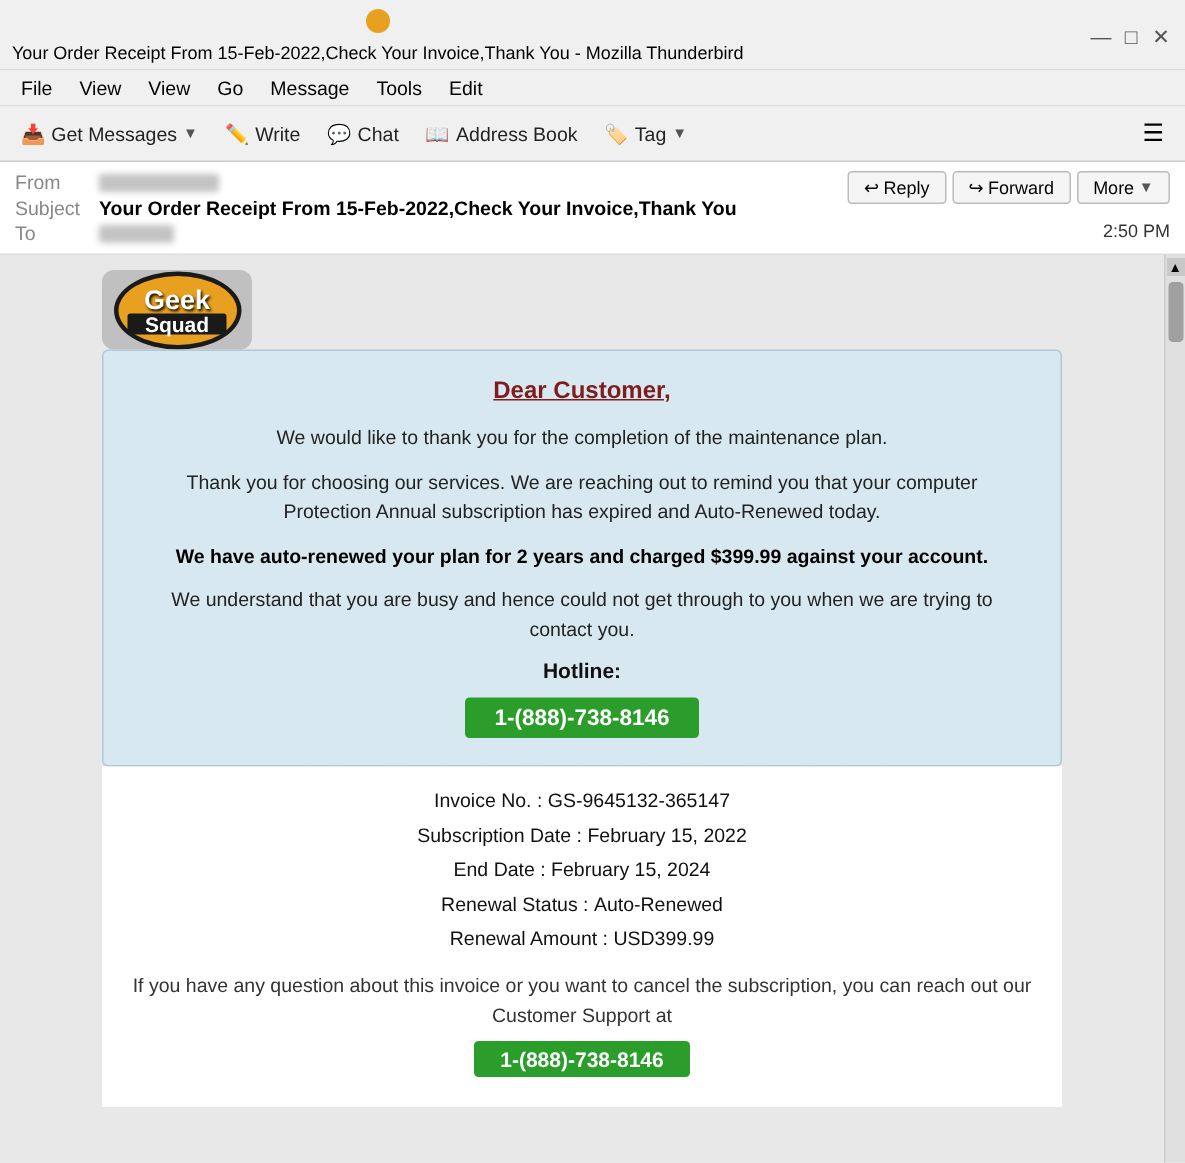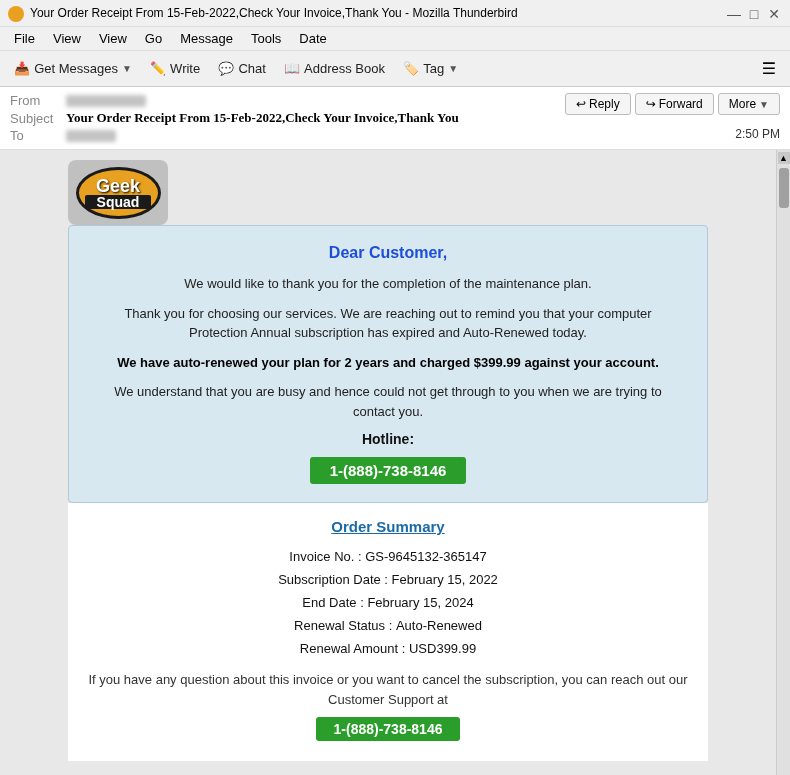--- a/index.html
+++ b/index.html
@@ -17,21 +17,23 @@
       background: #f0f0f0;
       display: flex;
       align-items: center;
       justify-content: space-between;
       padding: 6px 8px 4px;
       font-size: 12px;
       border-bottom: 1px solid #ddd;
     }
     .title-bar-left {
       display: flex;
+      align-items: center;
       gap: 6px;
+      flex-direction: column;
     }
     .title-bar-icon {
       width: 16px;
       height: 16px;
       background: #e8a020;
       border-radius: 50%;
       display: inline-block;
     }
     .title-bar-controls {
       display: flex;
@@ -118,21 +120,20 @@
       gap: 6px;
       font-size: 13px;
     }
     .email-meta-label {
       color: #888;
       min-width: 50px;
     }
     .email-subject {
       font-weight: bold;
       font-size: 13px;
-      font-family: Liberation Serif, serif;
     }
     .email-actions {
       position: absolute;
       right: 10px;
       top: 6px;
       display: flex;
       gap: 4px;
     }
     .action-btn {
       padding: 3px 10px;
@@ -232,21 +233,21 @@
       margin: 0 auto;
     }
 
     
     .logo-container {
       text-align: center;
       margin-bottom: 0;
     }
     .logo-outer {
       width: 100px;
-      height: 65px;
+      height: 53px;
       background: #c0c0c0;
       border-radius: 8px;
       display: flex;
       align-items: center;
       justify-content: center;
       position: relative;
       overflow: hidden;
     }
     .logo-oval {
       width: 85px;
@@ -285,21 +286,22 @@
       border: 1px solid #b0c8d8;
       border-radius: 4px;
       padding: 18px 30px;
       margin: 0;
       text-align: center;
     }
     .message-box-title {
       font-size: 16px;
       font-weight: bold;
       margin-bottom: 12px;
-      color: #1d4ed8;
+      color: #7f1d1d;
+      text-decoration: underline;
     }
     .message-box p {
       font-size: 13px;
       color: #222;
       margin-bottom: 10px;
       line-height: 1.5;
     }
     .message-box .bold-warning {
       font-weight: bold;
       color: #000000;
@@ -377,21 +379,21 @@
   </div>
 </div>
 
 <div class="menu-bar">
   <span class="menu-item">File</span>
   <span class="menu-item">View</span>
   <span class="menu-item">View</span>
   <span class="menu-item">Go</span>
   <span class="menu-item">Message</span>
   <span class="menu-item">Tools</span>
-  <span class="menu-item">Date</span>
+  <span class="menu-item">Edit</span>
 </div>
 
 <div class="toolbar">
   <button class="toolbar-btn">
     <span>📥</span>
     <span>Get Messages</span>
     <span class="dropdown-arrow">▼</span>
   </button>
   <button class="toolbar-btn">
     <span>✏️</span>
@@ -464,21 +466,20 @@
         <div class="message-box-title">Dear Customer,</div>
         <p>We would like to thank you for the completion of the maintenance plan.</p>
         <p>Thank you for choosing our services. We are reaching out to remind you that your computer Protection Annual subscription has expired and Auto-Renewed today.</p>
         <p class="bold-warning">We have auto-renewed your plan for 2 years and charged $399.99 against your account.</p>
         <p>We understand that you are busy and hence could not get through to you when we are trying to contact you.</p>
         <div class="hotline-label">Hotline:</div>
         <div class="hotline-number">1-(888)-738-8146</div>
       </div>
 
       <div class="order-summary">
-        <div class="order-summary-title">Order Summary</div>
 
         <div class="order-row">
           <span>Invoice No. :</span>
           <span>GS-9645132-365147</span>
         </div>
         <div class="order-row">
           <span>Subscription Date :</span>
           <span>February 15, 2022</span>
         </div>
         <div class="order-row">

